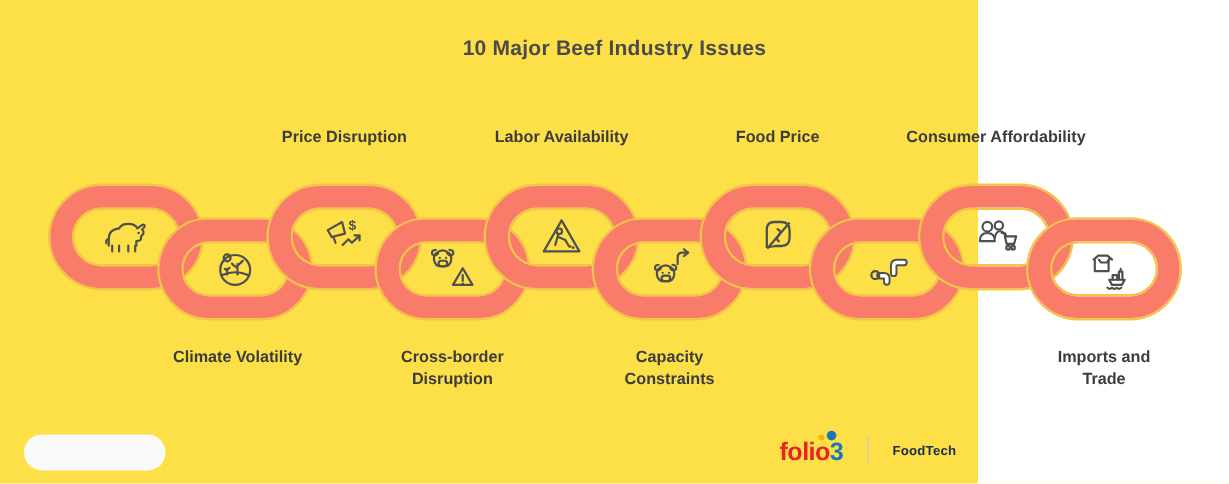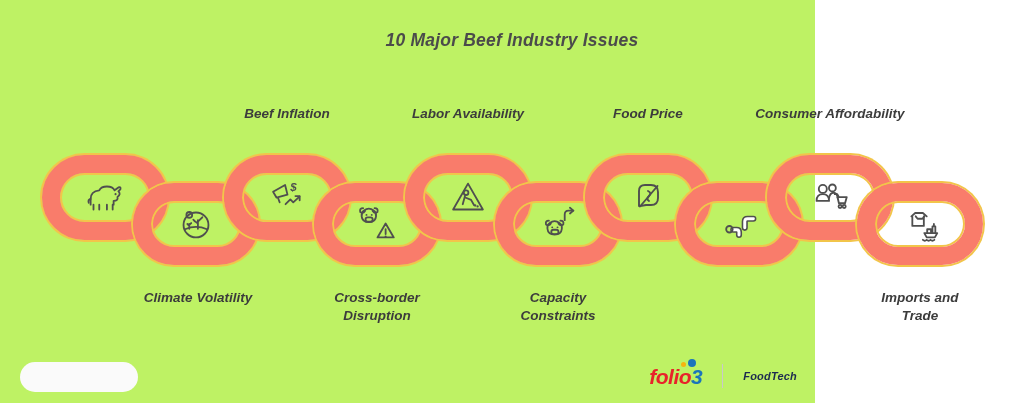--- a/index.html
+++ b/index.html
@@ -1,18 +1,18 @@
 <!DOCTYPE html>
 <html><head>
 <meta charset="utf-8">
 <style>
   * { margin:0; padding:0; box-sizing:border-box; }
   html,body { width:1024px; height:403px; background:#ffffff; overflow:hidden;
     font-family:"Liberation Sans", sans-serif; }
-  .canvas { position:relative; width:815px; height:403px; background:#bef264;font-style:italic; }
+  .canvas { position:relative; width:815px; height:403px; background:#fde047; }
 
   .page-title {
     position:absolute; top:30px; left:0; width:1024px;
     text-align:center; font-size:17.5px; font-weight:700; color:#4b4b4b;
     letter-spacing:.2px;
   }
 
   .issue-label {
     position:absolute; text-align:center; font-size:13.5px; font-weight:700;
     color:#3c3c3c; line-height:1.32; white-space:pre-line;
@@ -49,21 +49,21 @@
   .logo-divider { width:1px; height:24px; background:#c9c9c9; }
   .logo-suffix { font-size:11px; font-weight:700; color:#1d2b4f; letter-spacing:.2px; }
 </style>
 </head>
 <body>
 
 <div class="canvas">
 
   <div class="page-title">10 Major Beef Industry Issues</div>
 
-  <div class="issue-label" style="left:197px; top:105px; width:180px;">Beef Inflation</div>
+  <div class="issue-label" style="left:197px; top:105px; width:180px;">Price Disruption</div>
   <div class="issue-label" style="left:378px; top:105px; width:180px;">Labor Availability</div>
   <div class="issue-label" style="left:558px; top:105px; width:180px;">Food Price</div>
   <div class="issue-label" style="left:730px; top:105px; width:200px;">Consumer Affordability</div>
 
   <div class="issue-label" style="left:118px; top:289px; width:160px;">Climate Volatility</div>
   <div class="issue-label" style="left:297px; top:289px; width:160px;">Cross-border
 Disruption</div>
   <div class="issue-label" style="left:478px; top:289px; width:160px;">Capacity
 Constraints</div>
   <div class="issue-label" style="left:840px; top:289px; width:160px;">Imports and

